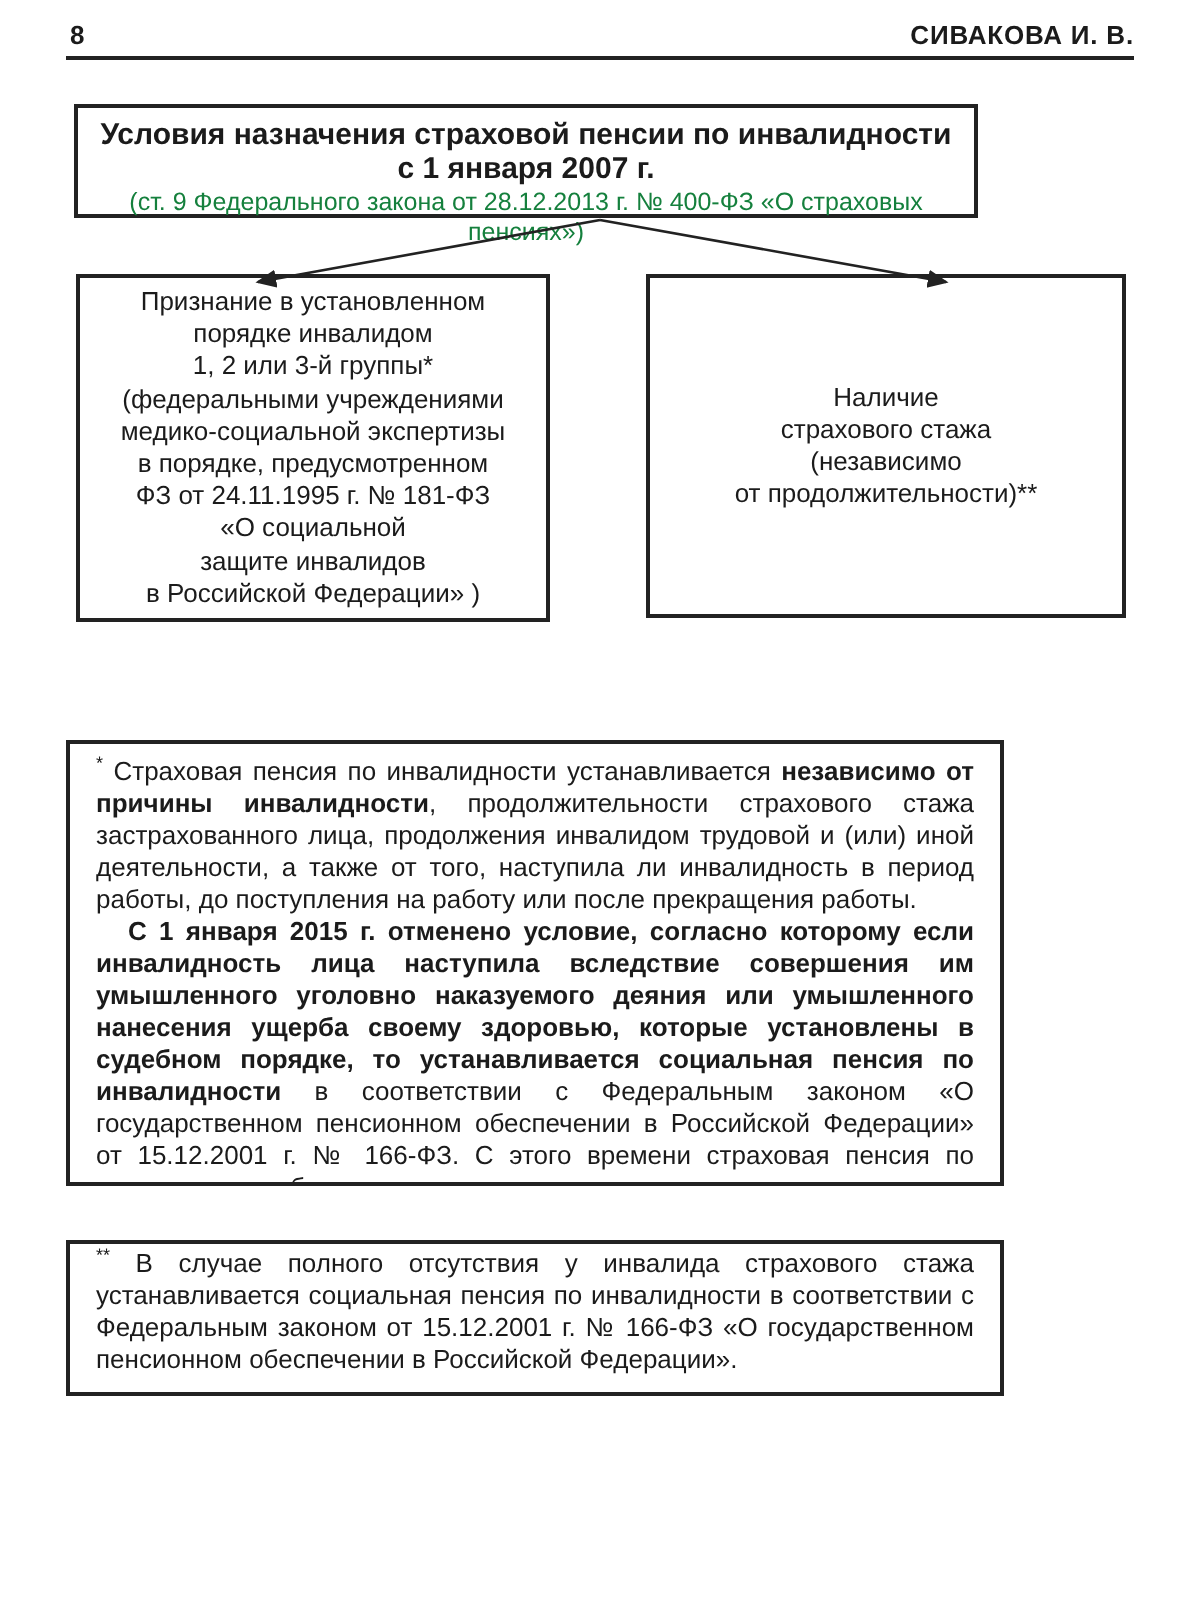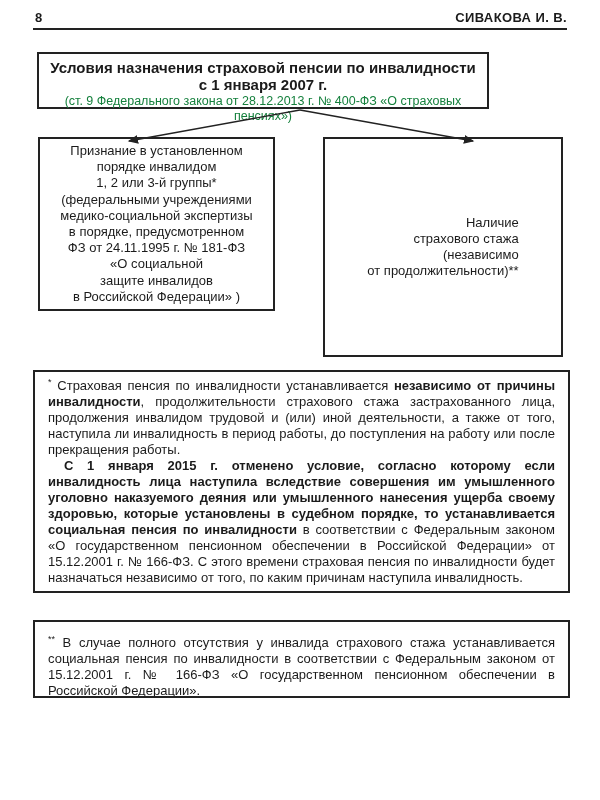--- a/index.html
+++ b/index.html
@@ -45,30 +45,30 @@
     position:absolute; left:0; top:106px; width:600px; height:40px;
   }
   
   .cond-box {
     position:absolute; box-sizing:border-box; border:2px solid #222;
     display:flex; align-items:center; justify-content:center;
     text-align:center; font-size:13px; line-height:16.2px;
     white-space:pre-line; padding:4px 20px; overflow:hidden;
   }
   .cond-left  { left:38px;  top:137px; width:237px; height:174px; }
-  .cond-right { left:323px; top:137px; width:240px; height:220px;text-align:right; }
+  .cond-right { left:323px; top:137px; width:240px; height:172px; }
   
   .note-box {
     position:absolute; box-sizing:border-box; border:2px solid #222;
-    left:33px; width:537px;
+    left:33px; width:469px;
     font-size:13px; line-height:16px; text-align:justify;
     padding:6px 13px; overflow:hidden;
   }
   .note-1 { top:370px; height:223px; }
-  .note-2 { top:620px; height:78px; padding-top:13px; padding-bottom:5px; }
+  .note-2 { top:620px; height:78px; padding-top:2px; padding-bottom:5px; }
   .note-box p { margin:0; }
   .note-box p.indent { text-indent:16px; }
   .note-box b { font-weight:bold; }
   .note-box sup { font-size:9px; line-height:0; }
 </style>
 </head>
 <body>
 
 <div class="page">
 

